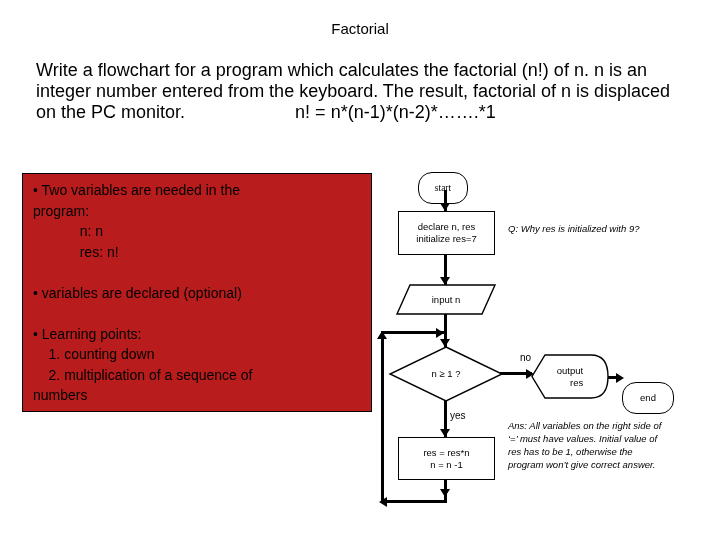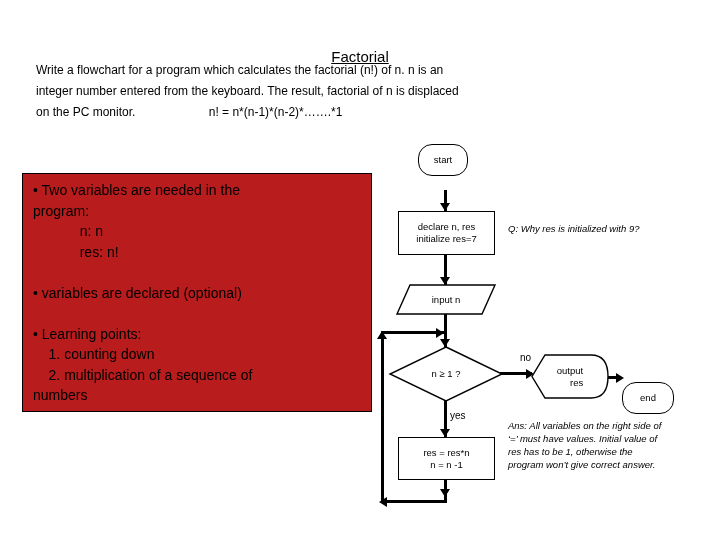--- a/index.html
+++ b/index.html
@@ -19,30 +19,28 @@
 
   
   #title {
     position: absolute;
     left: 0;
     top: 20px;
     width: 720px;
     text-align: center;
     font-size: 15px;
     line-height: 18px;
-    text-decoration: underline;
     white-space: pre;
-    margin-top: 28px;
   }
   #intro {
     position: absolute;
     left: 36px;
     top: 60px;
     width: 660px;
-    font-size: 12px;
+    font-size: 18px;
     line-height: 21px;
     white-space: pre-wrap;
   }
 
   
   #notes-box {
     position: absolute;
     left: 22px;
     top: 173px;
     width: 350px;
@@ -171,21 +169,21 @@
             res: n!
 
 • variables are declared (optional)
 
 • Learning points:
     1. counting down
     2. multiplication of a sequence of
 numbers</div>
   </div>
 
-  <div class="shape terminator" style="left:418px; top:144px; width:50px; height:32px;">
+  <div class="shape terminator" style="left:418px; top:172px; width:50px; height:32px;font-family:Liberation Serif, serif;">
     <span>start</span>
   </div>
 
   <div class="vline" style="left:444px; top:190px; height:21px;"></div>
   <div class="arrow-down" style="left:440px; top:203px;"></div>
 
   <div class="shape process" style="left:398px; top:211px; width:97px; height:44px;">
     <span>declare n, res
 initialize res=7</span>
   </div>

